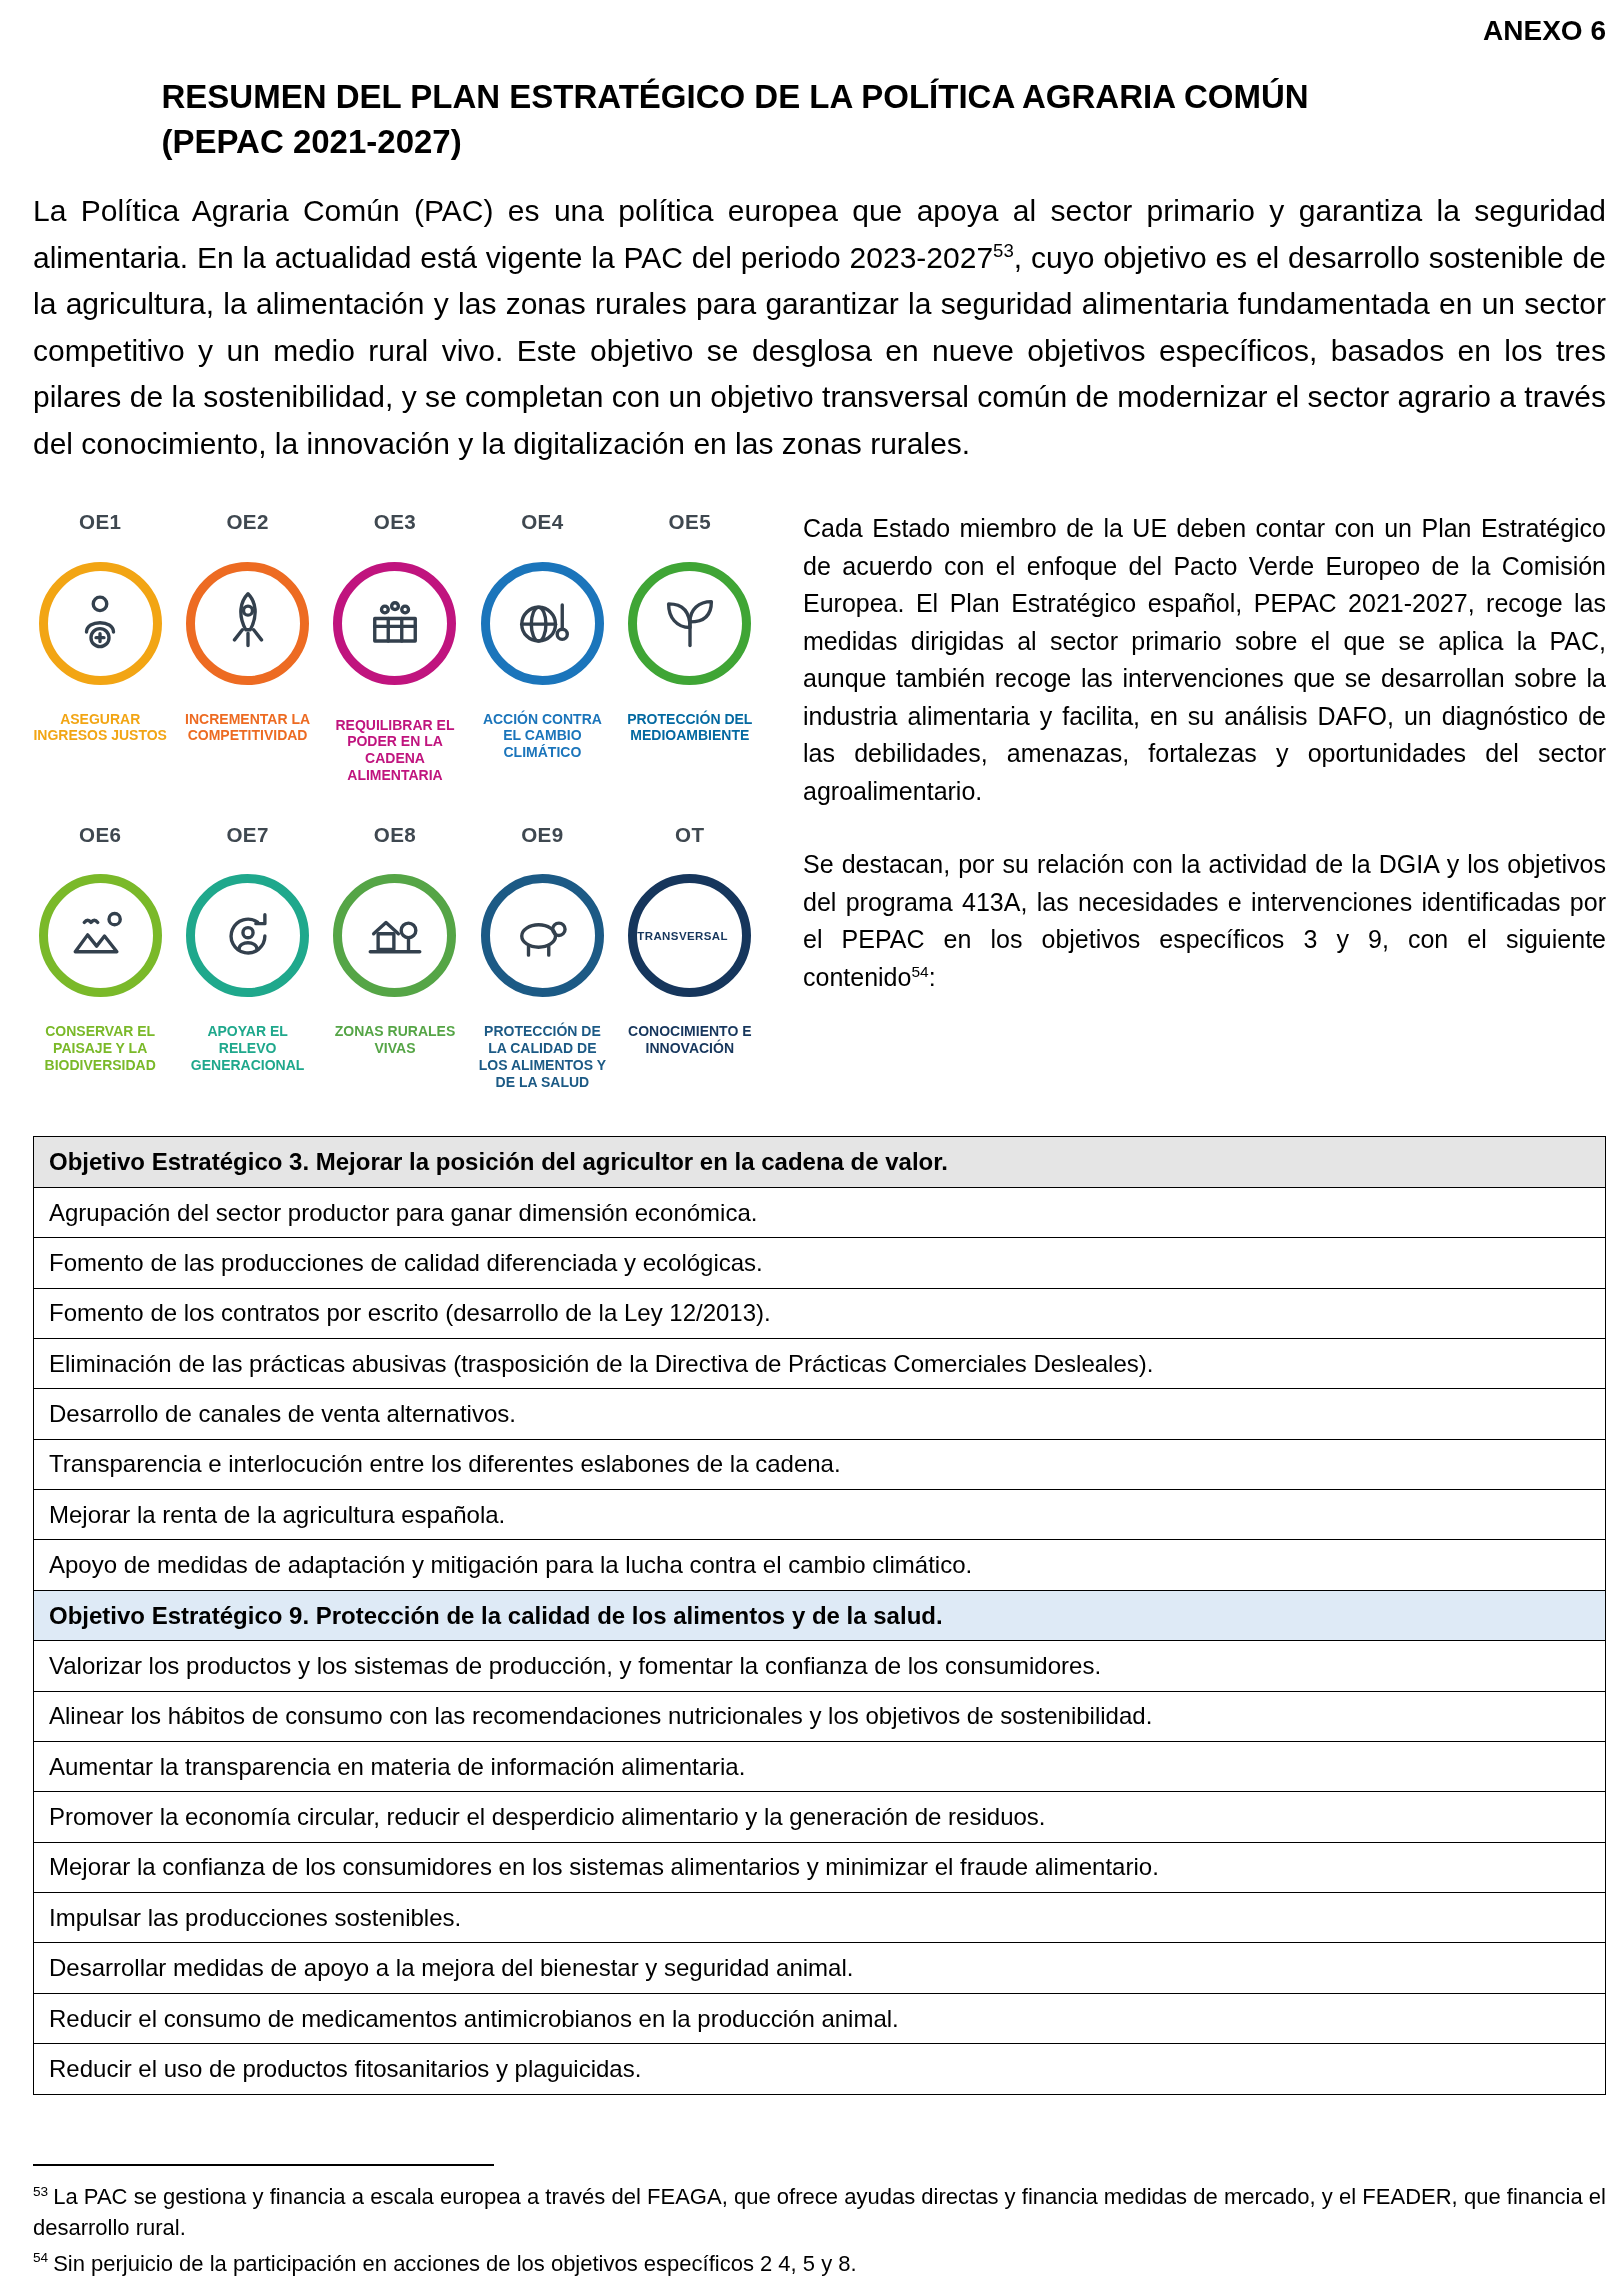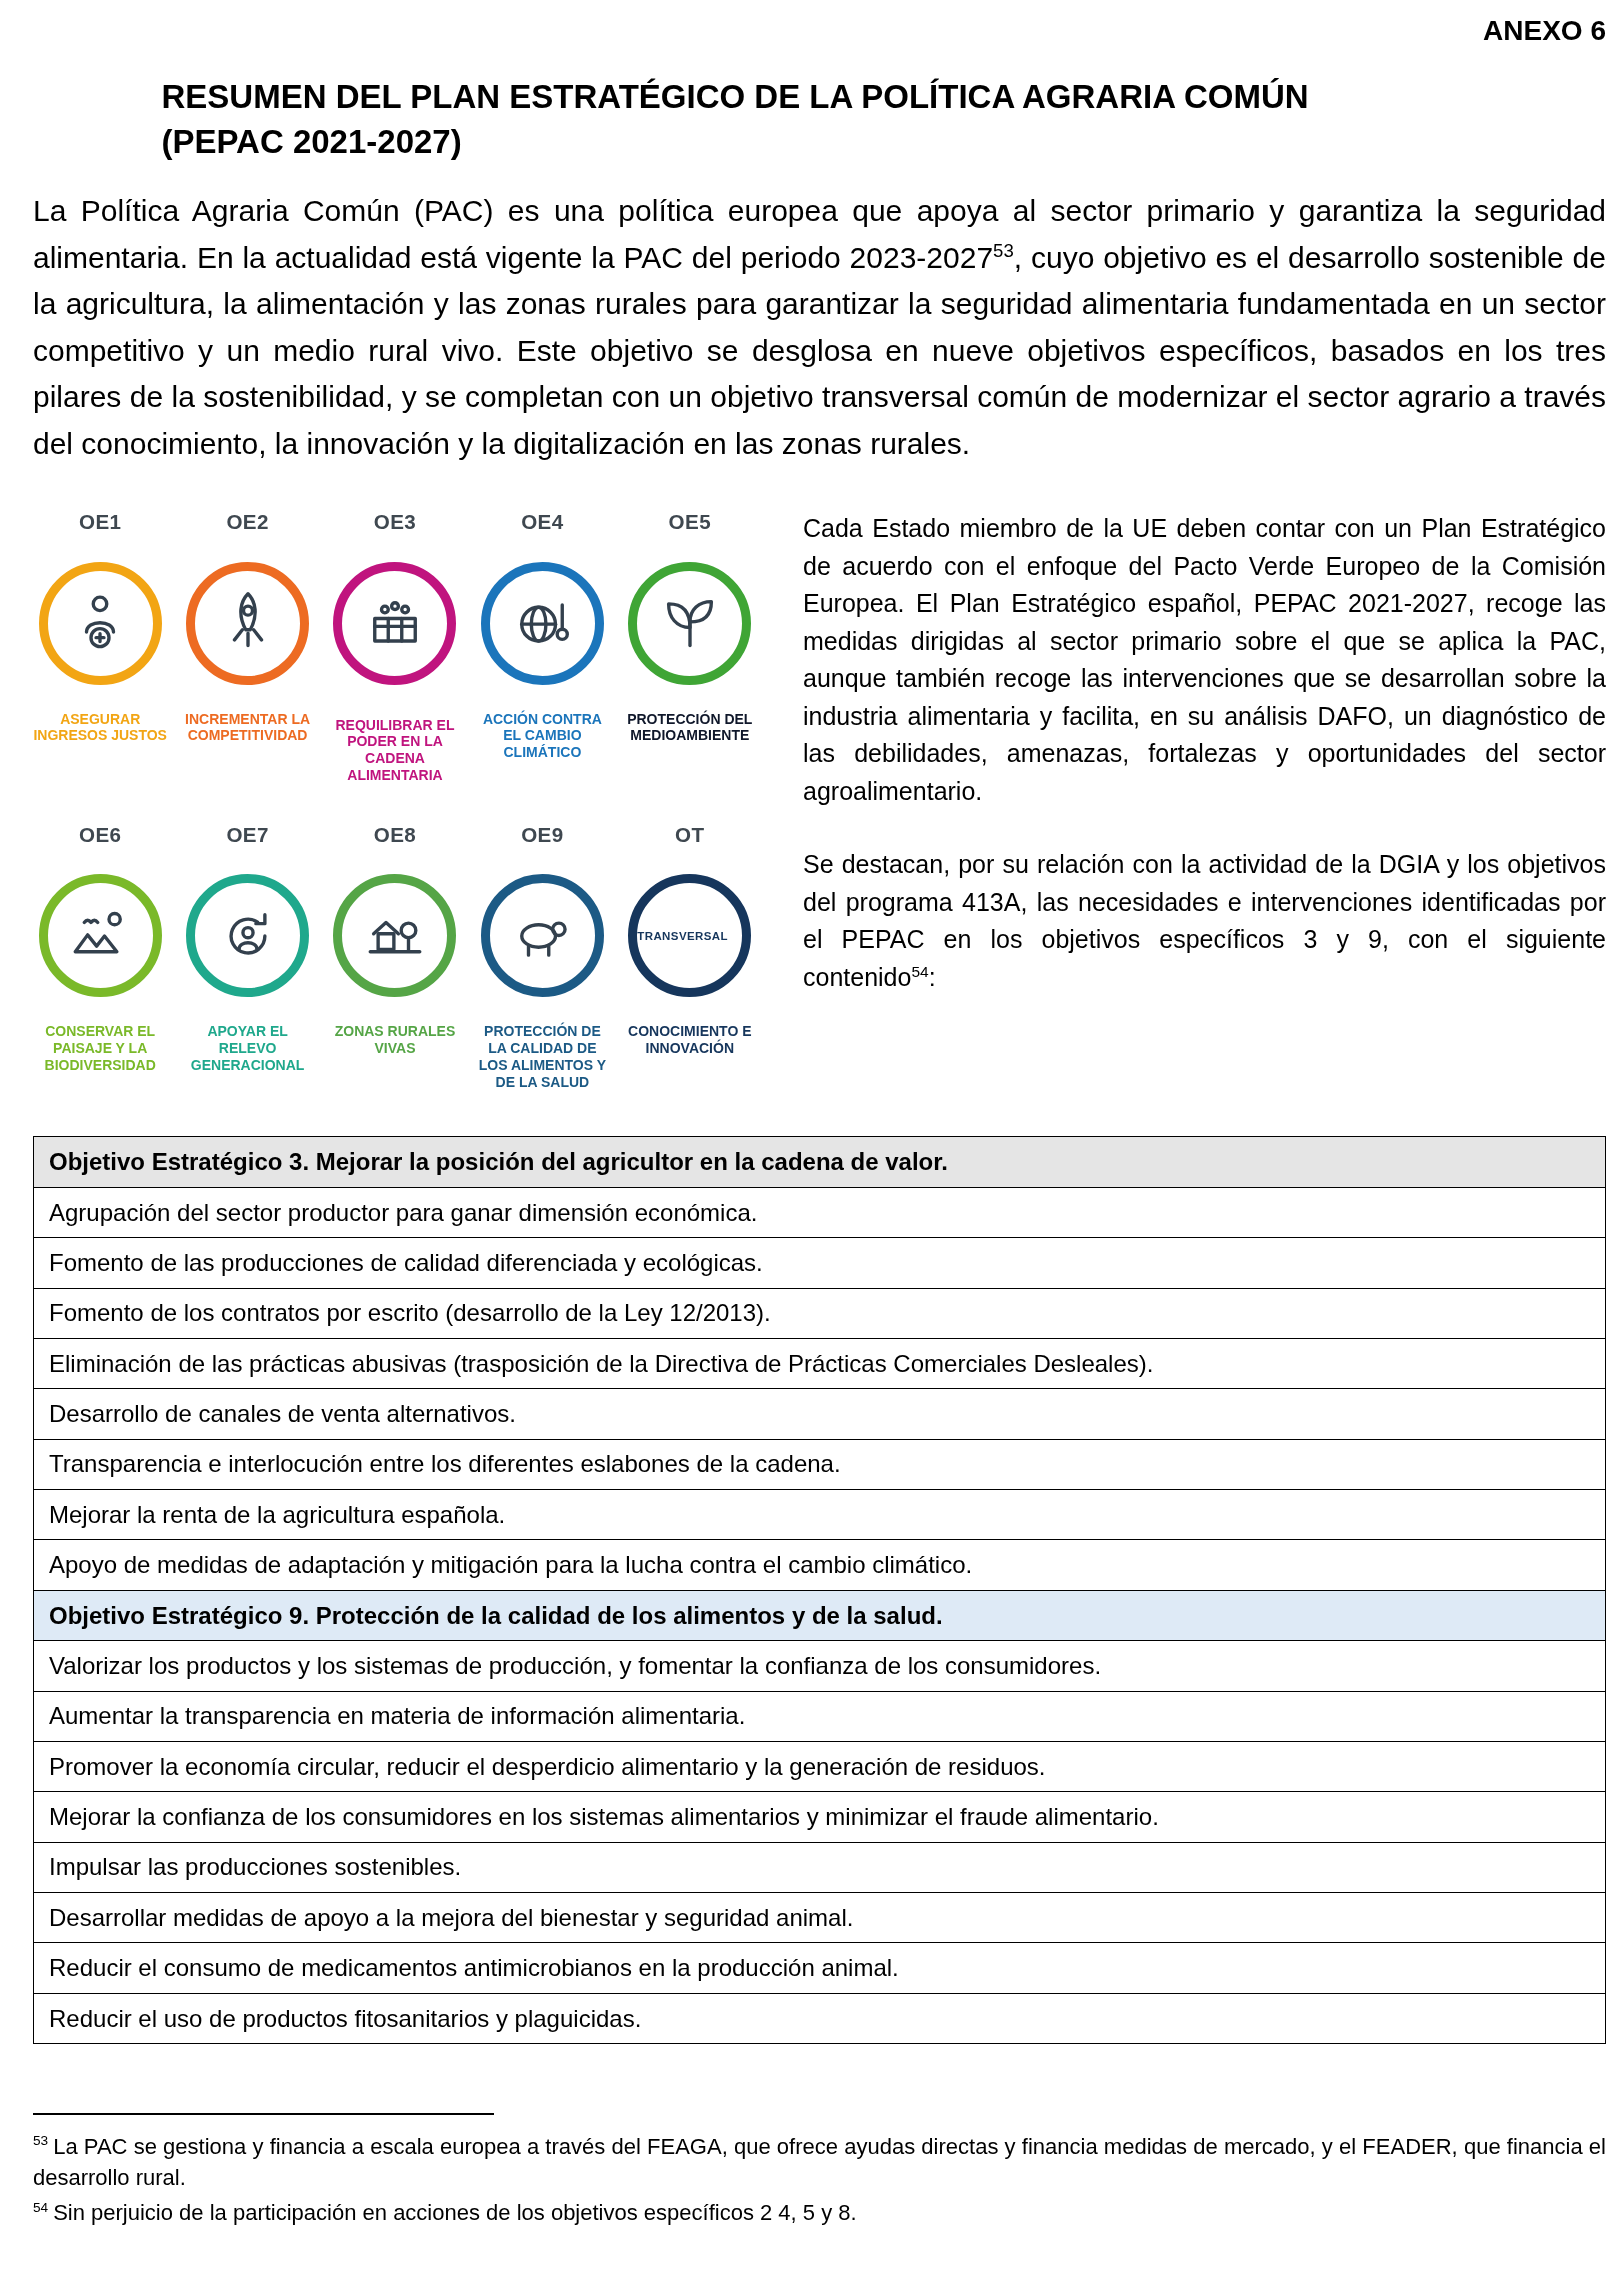--- a/index.html
+++ b/index.html
@@ -143,21 +143,21 @@
           <div class="obj">
             <div class="obj-code">OE5</div>
             <div class="obj-circle" style="border-color: rgb(63, 165, 53);">
               <svg viewBox="0 0 64 64" fill="none" stroke="#33404D" stroke-width="3" stroke-linecap="round" stroke-linejoin="round">
                 <path d="M32 52 V30"></path>
                 <path d="M32 36 C20 36 13 27 13 15 C26 15 32 22 32 36 z"></path>
                 <path d="M32 31 C32 20 40 13 51 13 C51 26 44 31 32 31 z"></path>
               </svg>
               <span class="ot-inner" style="color: rgb(63, 165, 53);"></span>
             </div>
-            <div class="obj-label" style="color: #0f172a; text-align: center;">PROTECCIÓN DEL MEDIOAMBIENTE</div>
+            <div class="obj-label" style="color: #0369a1; text-align: center;">PROTECCIÓN DEL MEDIOAMBIENTE</div>
           </div>
 
           <div class="obj">
             <div class="obj-code">OE6</div>
             <div class="obj-circle" style="border-color: rgb(122, 185, 41);">
               <svg viewBox="0 0 64 64" fill="none" stroke="#33404D" stroke-width="3" stroke-linecap="round" stroke-linejoin="round">
                 <path d="M10 46 l11-15 8 10 7-9 11 14 z"></path>
                 <circle cx="45" cy="17" r="5"></circle>
                 <path d="M18 20 q3-4 6 0 q3-4 6 0"></path>
               </svg>
@@ -243,20 +243,21 @@
 
         <div class="t-row">Mejorar la renta de la agricultura española.</div>
 
         <div class="t-row">Apoyo de medidas de adaptación y mitigación para la lucha contra el cambio climático.</div>
       </div>
     <div class="t-header" style="background-color: rgb(222, 234, 246);">Objetivo Estratégico 9. Protección de la calidad de los alimentos y de la salud.</div>
     <div>
 
         <div class="t-row">Valorizar los productos y los sistemas de producción, y fomentar la confianza de los consumidores.</div>
 
+        <div class="t-row">Alinear los hábitos de consumo con las recomendaciones nutricionales y los objetivos de sostenibilidad.</div>
 
         <div class="t-row">Aumentar la transparencia en materia de información alimentaria.</div>
 
         <div class="t-row">Promover la economía circular, reducir el desperdicio alimentario y la generación de residuos.</div>
 
         <div class="t-row">Mejorar la confianza de los consumidores en los sistemas alimentarios y minimizar el fraude alimentario.</div>
 
         <div class="t-row">Impulsar las producciones sostenibles.</div>
 
         <div class="t-row">Desarrollar medidas de apoyo a la mejora del bienestar y seguridad animal.</div>

